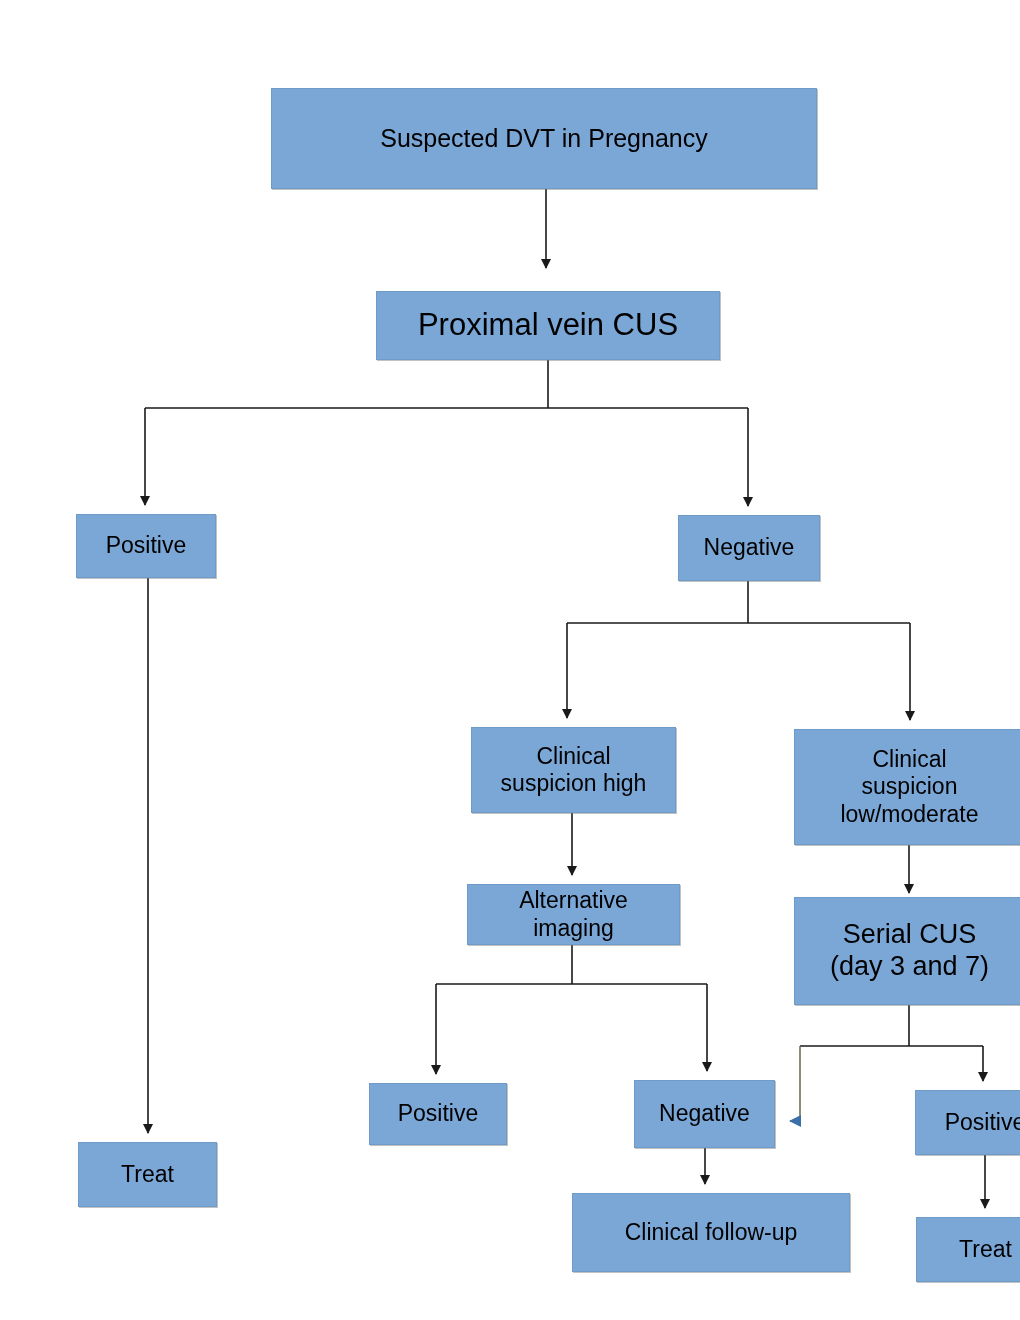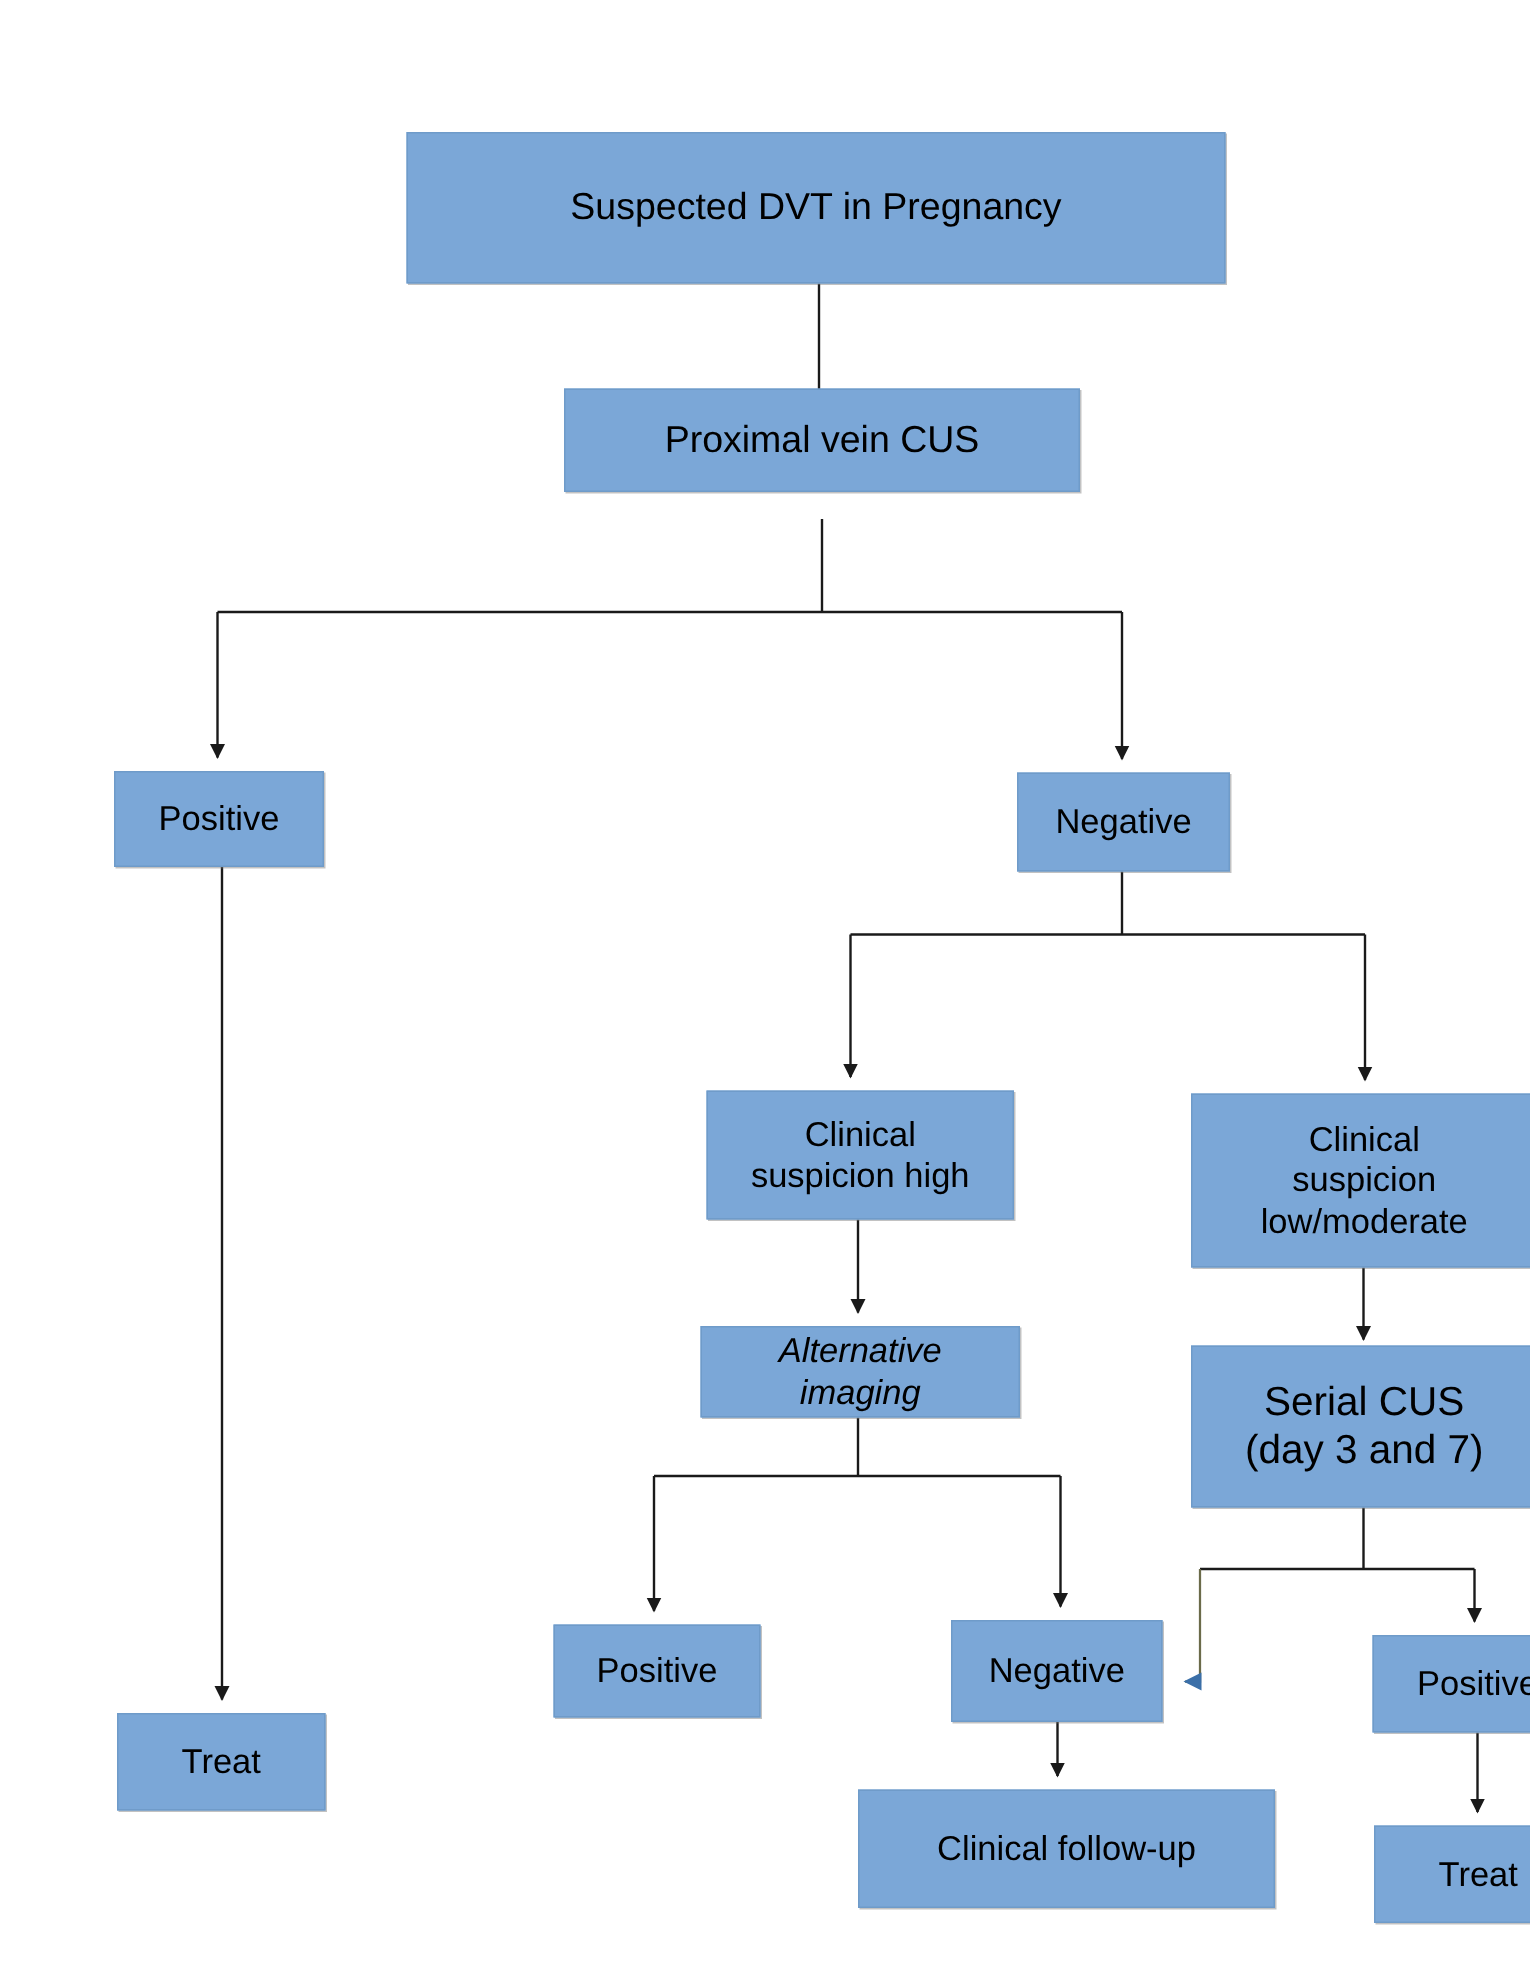--- a/index.html
+++ b/index.html
@@ -35,26 +35,26 @@
     display: flex;
     align-items: center;
     justify-content: center;
     text-align: center;
     line-height: 1.18;
     white-space: pre-line;
     box-shadow: 1px 1px 0 rgba(120,120,120,0.45);
     z-index: 2;
   }
   .n-root      { left:231px; top:88px;  width:546px; height:101px; font-size:25px; }
-  .n-cus       { left:336px; top:259px; width:344px; height:69px;  font-size:25px; }
+  .n-cus       { left:336px; top:291px; width:344px; height:69px;  font-size:31px; }
   .n-pos1      { left:36px;  top:514px; width:140px; height:64px;  font-size:23px; }
   .n-neg1      { left:638px; top:515px; width:142px; height:66px;  font-size:23px; }
   .n-high      { left:431px; top:727px; width:205px; height:86px;  font-size:23px; }
   .n-lowmod    { left:754px; top:729px; width:231px; height:116px; font-size:23px; }
-  .n-altimg    { left:427px; top:884px; width:213px; height:61px;  font-size:23px;font-style:italic; }
+  .n-altimg    { left:427px; top:884px; width:213px; height:61px;  font-size:23px; }
   .n-serial    { left:754px; top:897px; width:231px; height:108px; font-size:27px; }
   .n-pos2      { left:329px; top:1083px;width:138px; height:62px;  font-size:23px; }
   .n-neg2      { left:594px; top:1080px;width:141px; height:68px;  font-size:23px; }
   .n-pos3      { left:875px; top:1090px;width:140px; height:65px;  font-size:23px; }
   .n-treat1    { left:38px;  top:1142px;width:139px; height:65px;  font-size:23px; }
   .n-follow    { left:532px; top:1193px;width:278px; height:79px;  font-size:23px;text-align:center; }
   .n-treat2    { left:876px; top:1217px;width:139px; height:65px;  font-size:23px; }
 </style>
 </head>
 <body>

